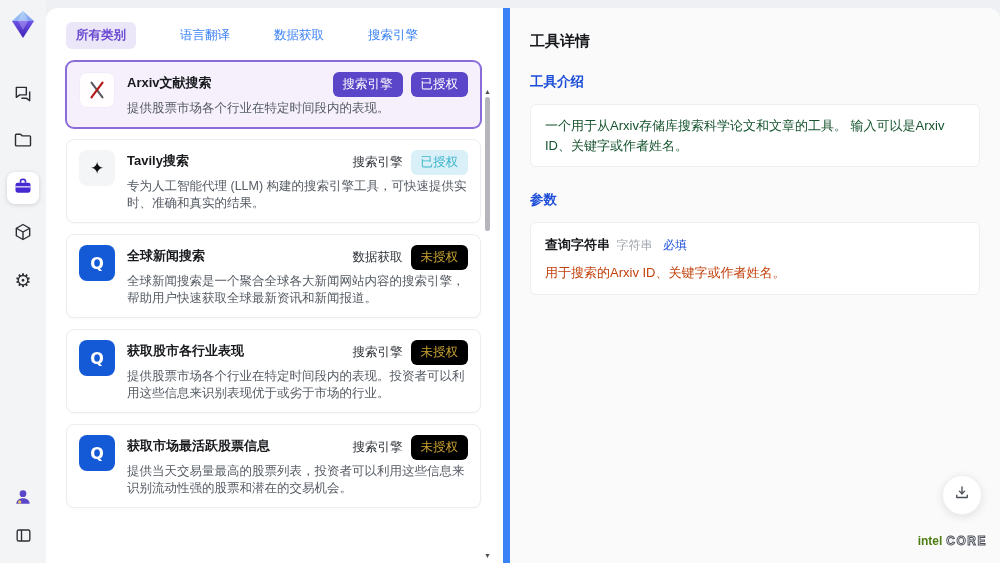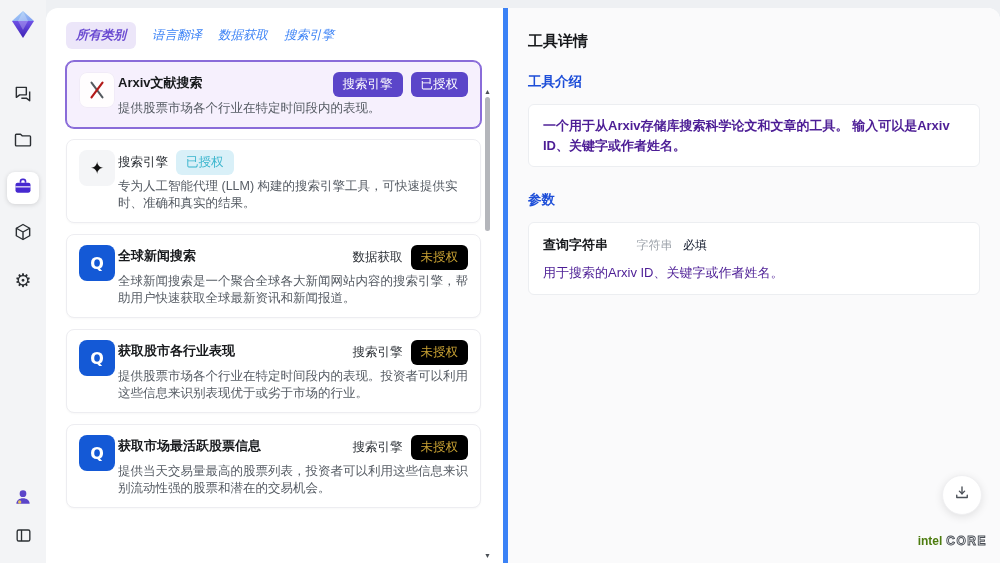--- a/index.html
+++ b/index.html
@@ -16,26 +16,26 @@
   .rail-spacer { flex:1; }
   .gear-glyph { font-size:19px; color:#2b2f33; line-height:1; }
 
   
   .main { position:absolute; left:46px; top:8px; right:0; bottom:0; background:#fff;
           border-radius:12px 12px 0 0; display:flex; overflow:hidden; }
 
   
   .left-panel { width:457px; flex:none; padding:14px 24px 0 20px; position:relative; }
   .page-title { font-size:15px; font-weight:bold; color:#17191c; margin:8px 0 18px; }
-  .tabs { display:flex; gap:16px; align-items:center; margin-bottom:12px;font-style:italic; }
+  .tabs { display:flex; gap:44px; align-items:center; margin-bottom:12px; }
   .tab { font-size:12.5px; color:#3b82f6; cursor:pointer; white-space:nowrap; }
   .tab.active { background:#ece6f9; color:#6a4ad1; padding:5px 10px; border-radius:6px; font-weight:bold; }
 
   .cards { position:relative; }
-  .card { display:flex; gap:3px; padding:10px 12px; border:1px solid #ededf1; border-radius:8px;
+  .card { display:flex; gap:12px; padding:10px 12px; border:1px solid #ededf1; border-radius:8px;
           margin-bottom:11px; background:#fff; width:415px; box-shadow:0 1px 2px rgba(0,0,0,.03); cursor:pointer; }
   .card.selected { background:#f6f0fd; border:1px solid #8a6cd9; box-shadow:0 0 0 1px #8a6cd9; }
   .tool-icon { width:36px; height:36px; border-radius:8px; flex:none; display:flex;
                align-items:center; justify-content:center; overflow:hidden; }
   .tool-icon.arxiv { background:#fffdfe; box-shadow:0 0 0 1px #f1ebf8 inset; }
   .tool-icon.tavily { background:#f4f5f7; font-size:17px; color:#111; }
   .tool-icon.blue-q { background:#1459d6; color:#fff; font-weight:bold; font-size:16px; font-family:"DejaVu Sans",sans-serif; }
   .card-body { flex:1; min-width:0; }
   .card-top { display:flex; align-items:flex-start; }
   .tool-name { font-size:13px; font-weight:bold; color:#17191c; flex:1; padding-top:2px; }
@@ -47,31 +47,31 @@
   .status.unauth { background:#000000; color:#c9a233; }
   .tool-desc { font-size:12.5px; color:#555b63; line-height:17px; margin-top:3px; }
 
   
   .scrollbar { position:absolute; right:11px; top:80px; bottom:4px; width:9px; }
   .sb-arrow { position:absolute; left:0; width:9px; text-align:center; font-size:7px; color:#4a4f55; line-height:7px; }
   .sb-arrow.up { top:0; } .sb-arrow.down { bottom:0; }
   .sb-thumb { position:absolute; top:9px; left:2px; width:5px; height:134px; background:#b4b6bb; border-radius:3px; }
 
   
-  .right-panel { flex:1; background:#fafafb; border-left:5px solid #3b82f6; padding:16px 20px;
+  .right-panel { flex:1; background:#fafafb; border-left:7px solid #3b82f6; padding:16px 20px;
                  position:relative; border-top-right-radius:12px; }
   .detail-title { font-size:15px; font-weight:bold; color:#17191c; margin:8px 0 22px; }
   .section-heading { font-size:13.5px; font-weight:bold; color:#1d4ed8; margin-bottom:13px; }
   .info-box { background:#fff; border:1px solid #eceef1; border-radius:6px; padding:11px 14px;
-              font-size:13px; color:#4c1d95; margin-bottom:24px; line-height:1.5;font-weight:bold; }
+              font-size:13px; color:#14532d; margin-bottom:24px; line-height:1.5; }
   .param-box { background:#fff; border:1px solid #eceef1; border-radius:6px; padding:12px 14px; }
   .param-name { font-size:13px; font-weight:bold; color:#17191c; }
-  .param-type { font-size:12px; color:#9aa0a8; margin-left:24px; }
-  .param-required { font-size:12px; color:#0f172a; margin-left:6px; }
-  .param-desc { font-size:13px; color:#4c1d95; margin-top:10px; }
+  .param-type { font-size:12px; color:#9aa0a8; margin-left:2px; }
+  .param-required { font-size:12px; color:#1d4ed8; margin-left:6px; }
+  .param-desc { font-size:13px; color:#c2410c; margin-top:10px; }
 
   .download-btn { position:absolute; right:18px; bottom:48px; width:40px; height:40px; border-radius:50%;
                   background:#fff; border:1px solid #f0f0f2; box-shadow:0 2px 8px rgba(0,0,0,.10);
                   display:flex; align-items:center; justify-content:center; cursor:pointer; }
   .brand { position:absolute; right:13px; bottom:15px; display:flex; align-items:baseline; }
   .brand-intel { font-size:12px; color:#4d7c0f; font-weight:bold; }
   .brand-core { font-size:12px; font-weight:bold; color:transparent; -webkit-text-stroke:0.9px #474c54;
                 letter-spacing:1.5px; text-transform:uppercase; margin-left:4px; }
 </style>
 </head>
@@ -185,20 +185,21 @@
           <span class="status solid">已授权</span>
         </div>
       </div>
       <div class="tool-desc">提供股票市场各个行业在特定时间段内的表现。</div>
     </div>
   </div>
         <div class="card">
     <div class="tool-icon tavily">✦</div>
     <div class="card-body">
       <div class="card-top">
+        <div class="tool-name">Tavily搜索</div>
         <div class="badges">
           <span class="cat">搜索引擎</span>
           <span class="status auth">已授权</span>
         </div>
       </div>
       <div class="tool-desc">专为人工智能代理 (LLM) 构建的搜索引擎工具，可快速提供实时、准确和真实的结果。</div>
     </div>
   </div>
         <div class="card">
     <div class="tool-icon blue-q">Q</div>

